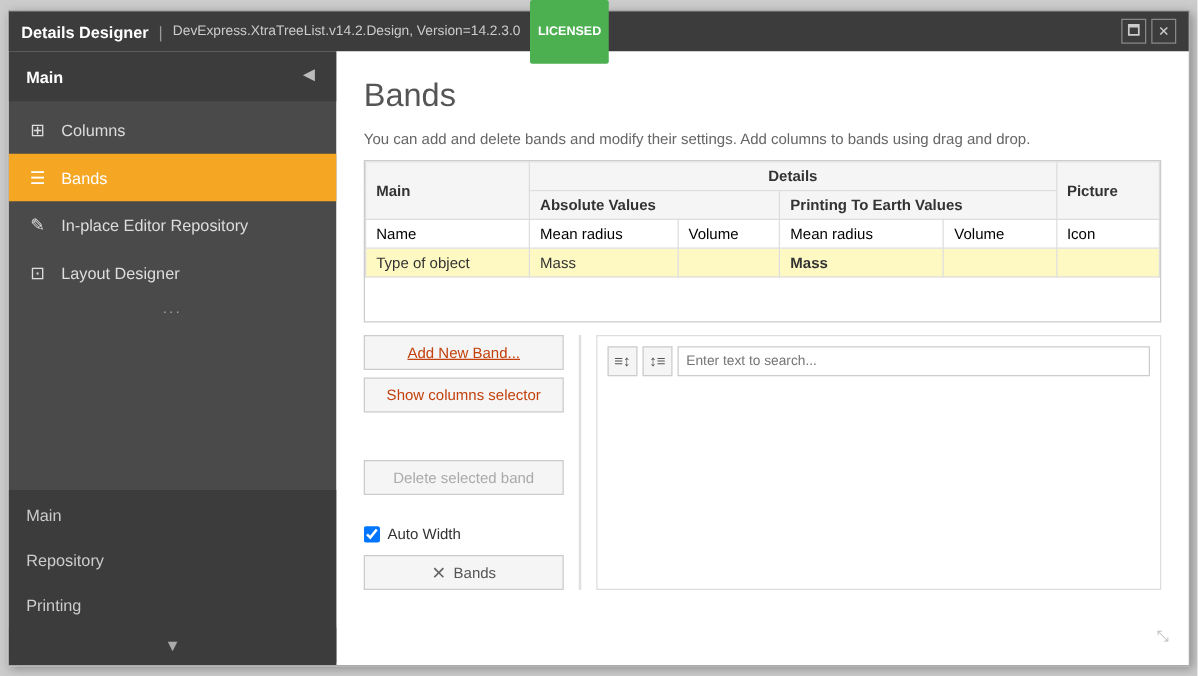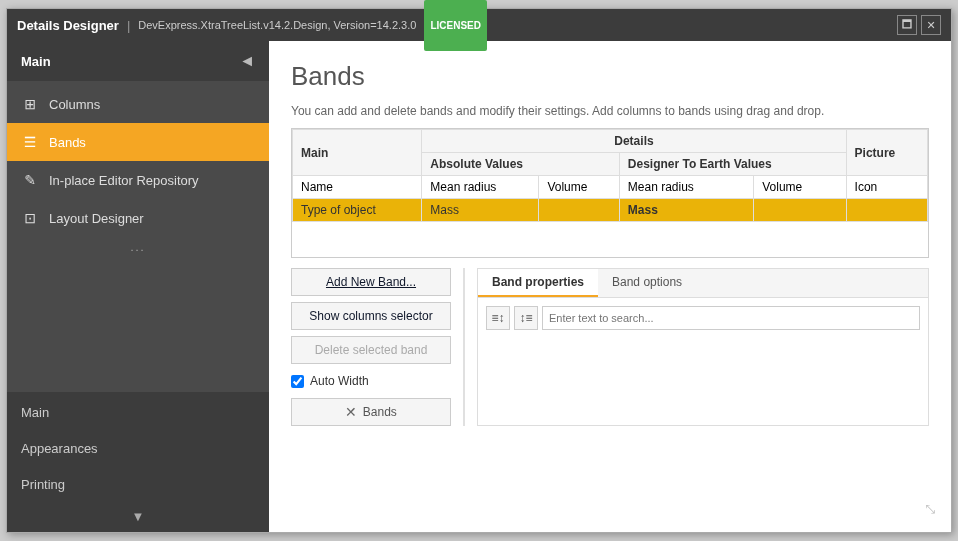--- a/index.html
+++ b/index.html
@@ -193,21 +193,21 @@
       text-align: left;
       white-space: nowrap;
     }
     .band-table thead tr th {
       background: #f5f5f5;
       font-weight: bold;
       color: #333;
     }
     .band-table tbody tr td {
       color: #333;
-      background: #eab308;
+      background: #fef9c3;
     }
     .band-table .header-group {
       text-align: center;
     }
 
     
     .bottom-area {
       display: flex;
       gap: 12px;
       flex: 1;
@@ -216,41 +216,42 @@
       display: flex;
       flex-direction: column;
       gap: 6px;
       width: 160px;
       flex-shrink: 0;
     }
     .ctrl-btn {
       height: 28px;
       border: 1px solid #ccc;
       background: #f5f5f5;
-      color: #0f172a;
+      color: #c2410c;
       font-size: 12px;
       cursor: pointer;
       text-align: center;
       display: flex;
       align-items: center;
       justify-content: center;
     }
     .ctrl-btn.disabled {
       color: #aaa;
       cursor: default;
+      margin-top: 32px;
     }
     .ctrl-btn.underline-text span { text-decoration: underline; }
 
     .checkbox-row {
       display: flex;
       align-items: center;
       gap: 6px;
       font-size: 12px;
       color: #333;
-      margin-top: 4px;
+      margin-top: 18px;
     }
     .checkbox-row input[type=checkbox] { cursor: pointer; }
 
     .reset-btn {
       height: 28px;
       border: 1px solid #ccc;
       background: #f5f5f5;
       color: #555;
       font-size: 12px;
       cursor: pointer;
@@ -384,21 +385,21 @@
         </div>
         <div class="sidebar-more">
           <span>...</span>
         </div>
       </div>
       <div class="sidebar-bottom">
         <div class="sidebar-bottom-item">
           <span>Main</span>
         </div>
         <div class="sidebar-bottom-item">
-          <span>Appearances</span>
+          <span>Repository</span>
         </div>
         <div class="sidebar-bottom-item">
           <span>Printing</span>
         </div>
         <div class="sidebar-bottom-expand">
           <span>▼</span>
         </div>
       </div>
     </div>
 
@@ -412,21 +413,21 @@
         <div class="band-table-container">
           <table class="band-table">
             <thead>
               <tr>
                 <th rowspan="2" style="vertical-align:middle;">Main</th>
                 <th colspan="4" class="header-group">Details</th>
                 <th rowspan="2" style="vertical-align:middle;">Picture</th>
               </tr>
               <tr>
                 <th colspan="2">Absolute Values</th>
-                <th colspan="2">Designer To Earth Values</th>
+                <th colspan="2">Printing To Earth Values</th>
               </tr>
               <tr>
                 <td>Name</td>
                 <td>Mean radius</td>
                 <td>Volume</td>
                 <td>Mean radius</td>
                 <td>Volume</td>
                 <td>Icon</td>
               </tr>
             </thead>
@@ -461,28 +462,20 @@
             </div>
             <button class="reset-btn">
               <span class="reset-x">✕</span>
               <span>Bands</span>
             </button>
           </div>
 
           <div class="vertical-divider"></div>
 
           <div class="right-panel">
-            <div class="tabs-header">
-              <button class="tab-btn active">
-                <span>Band properties</span>
-              </button>
-              <button class="tab-btn">
-                <span>Band options</span>
-              </button>
-            </div>
             <div class="tab-content">
               <div class="search-row">
                 <div class="search-icon-btn">
                   <span>≡↕</span>
                 </div>
                 <div class="search-icon-btn">
                   <span>↕≡</span>
                 </div>
                 <input type="text" class="search-input" placeholder="Enter text to search..." style="">
               </div>

